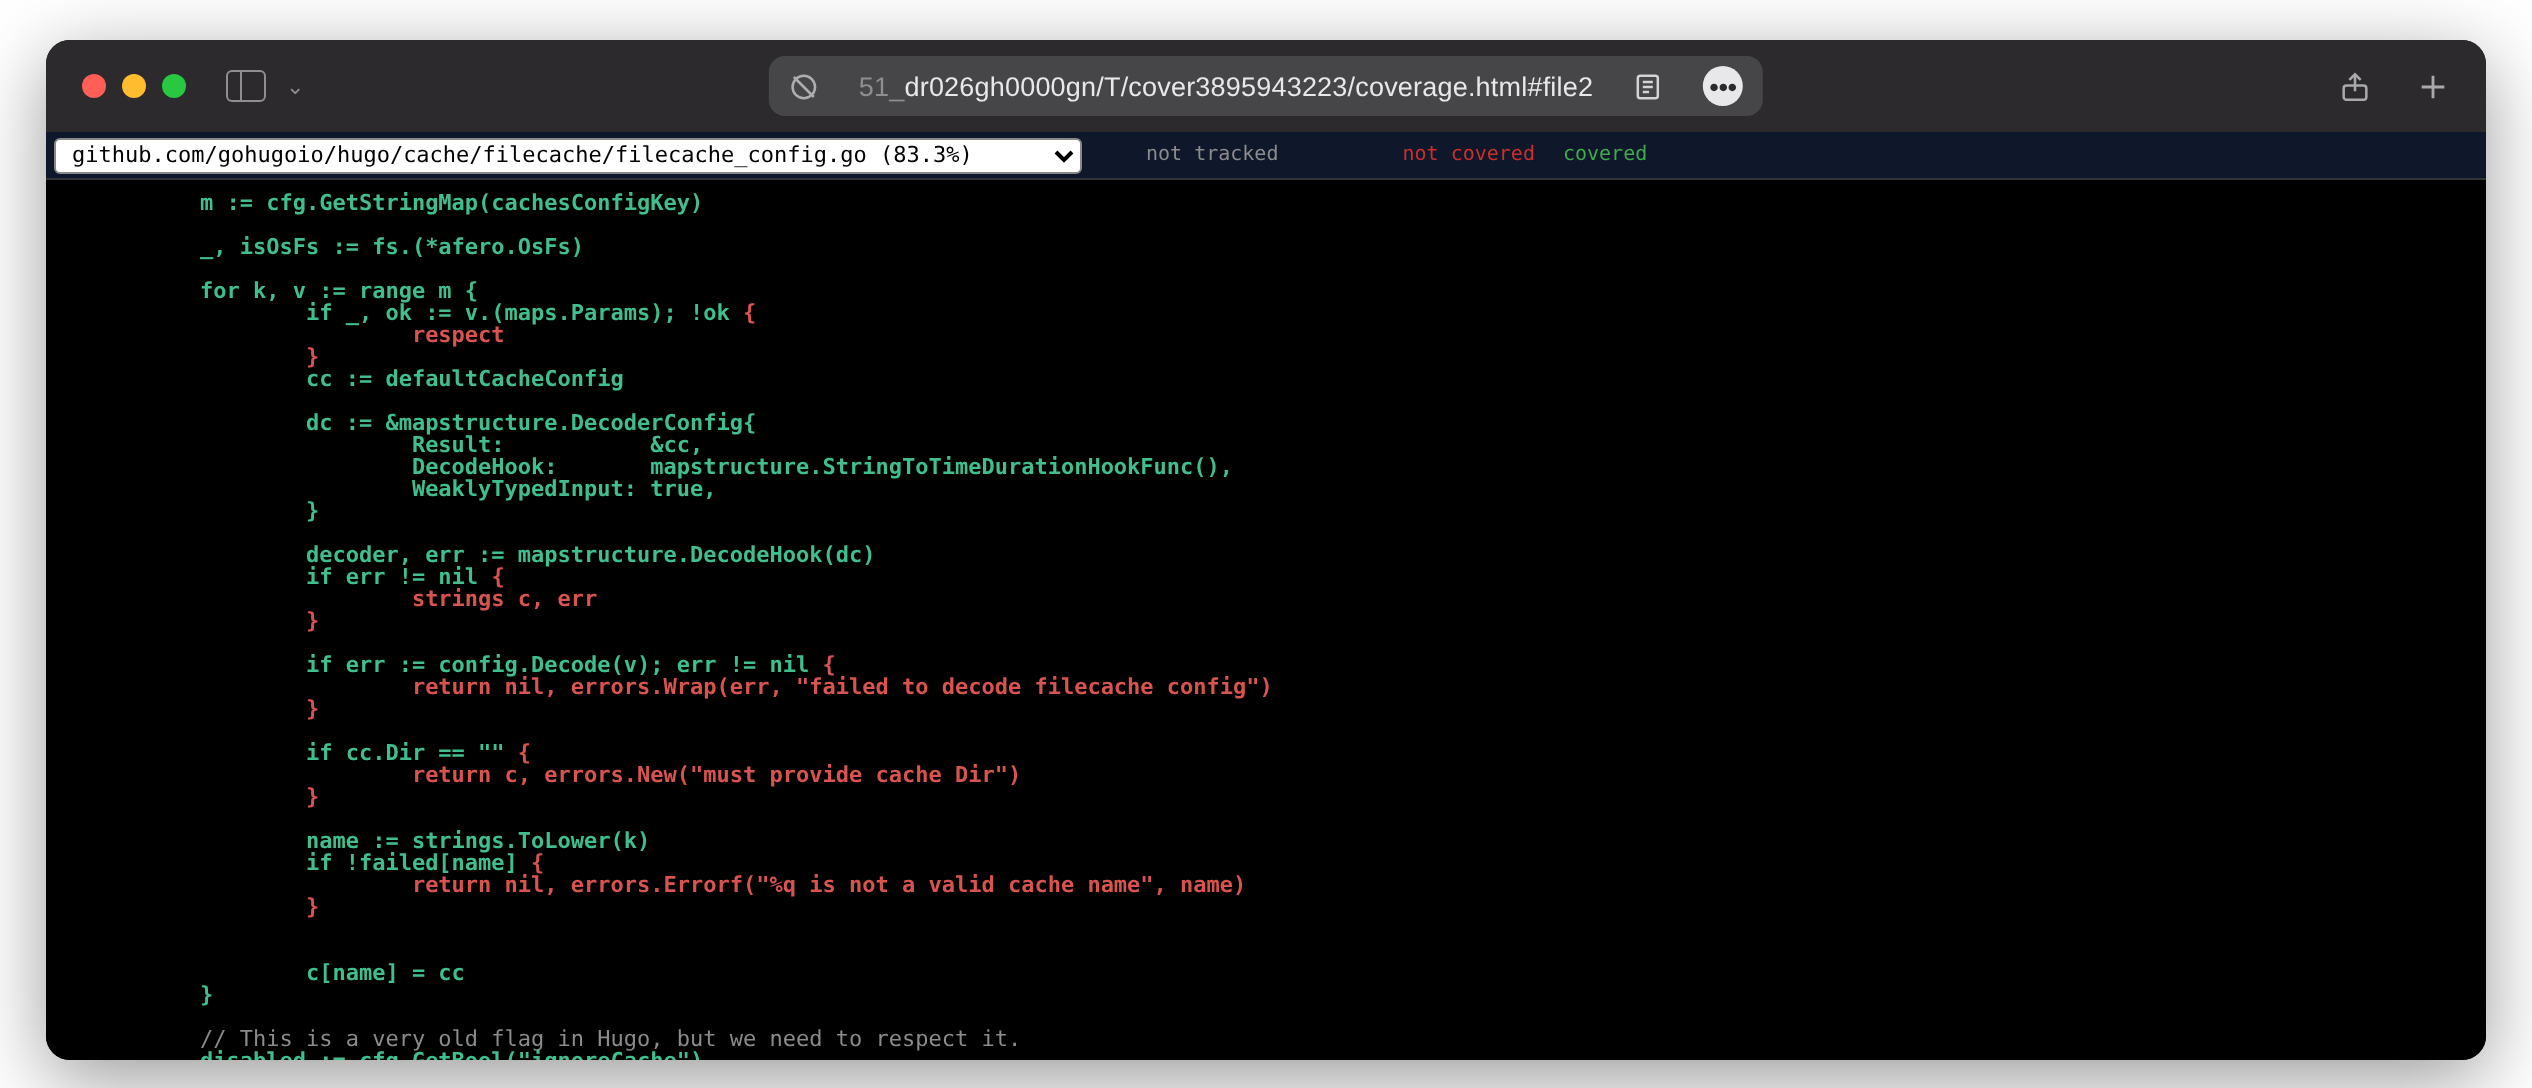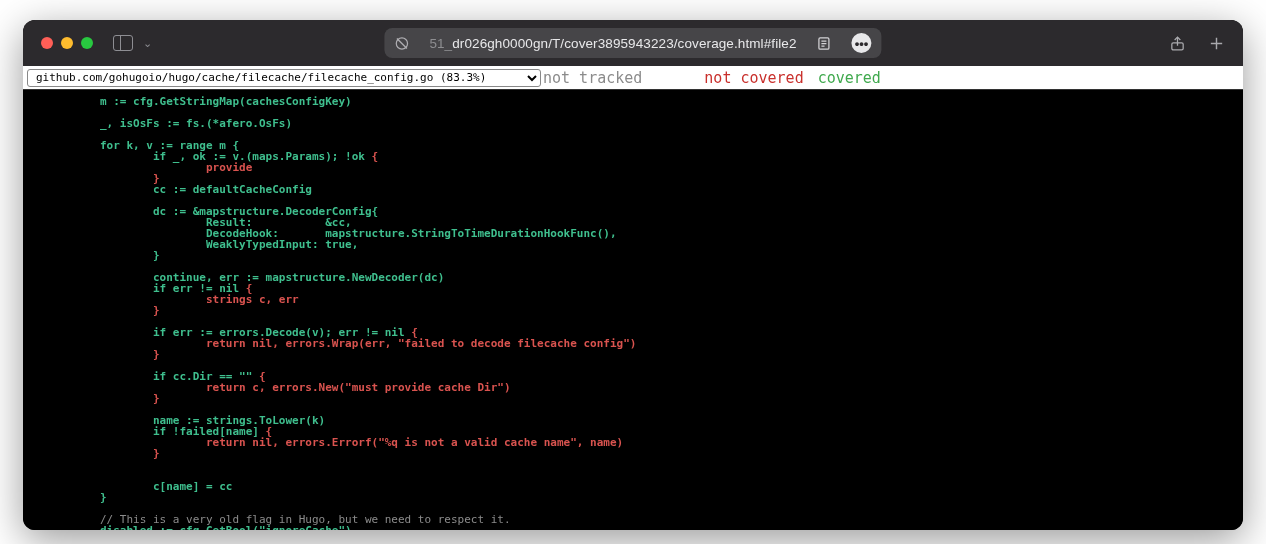--- a/index.html
+++ b/index.html
@@ -74,40 +74,40 @@
   .dots {
     width: 20px; height: 20px; border-radius: 50%;
     background: #e8e8ea; color: #2c2a2d;
     display: flex; align-items: center; justify-content: center;
     font-size: 13px; font-weight: 700;
   }
   .right-tools { margin-left: auto; display: flex; gap: 22px; align-items:center;}
   .tool-icon { color: #a9a9ad; display: flex; }
 
   .toolbar2 {
-    background: #ffffff;
+    background: #0f172a;
     height: 24px;
     display: flex;
     align-items: center;
     padding: 2px 4px;
-    gap: 2px;
+    gap: 32px;
     border-bottom: 1px solid #333;
   }
   select.file-select {
     width: 514px;
     height: 18px;
     background: #fff;
     color: #000;
     font-size: 11px;
     font-family: Menlo, monospace;
     border: 1px solid #888;
     border-radius: 3px;
     padding: 0 4px;
   }
-  .legend { font-family: Menlo, monospace; font-size: 15px; display: flex; gap: 14px;}
+  .legend { font-family: Menlo, monospace; font-size: 10px; display: flex; gap: 14px;}
   .legend .nt { color: #8b8b8b; }
   .legend .nc { color: #c9302c; margin-left: 48px; }
   .legend .cv { color: #3fa94d; }
 
   .code-area {
     flex: 1;
     overflow: auto;
     background: #000;
     padding: 6px 0 0 0;
   }
@@ -186,36 +186,36 @@
     </div>
   </div>
 
   <div class="code-area">
     <pre class="code" id="code"><span class="cov">        m := cfg.GetStringMap(cachesConfigKey)</span>
 <span class="nt"></span>
 <span class="cov">        _, isOsFs := fs.(*afero.OsFs)</span>
 <span class="nt"></span>
 <span class="cov">        for k, v := range m {</span>
 <span class="cov">                if _, ok := v.(maps.Params); !ok </span><span class="ncov">{</span>
-<span class="ncov">                        provide</span>
+<span class="ncov">                        respect</span>
 <span class="ncov">                }</span>
 <span class="cov">                cc := defaultCacheConfig</span>
 <span class="nt"></span>
 <span class="cov">                dc := &amp;mapstructure.DecoderConfig{</span>
 <span class="cov">                        Result:           &amp;cc,</span>
 <span class="cov">                        DecodeHook:       mapstructure.StringToTimeDurationHookFunc(),</span>
 <span class="cov">                        WeaklyTypedInput: true,</span>
 <span class="cov">                }</span>
 <span class="nt"></span>
-<span class="cov">                continue, err := mapstructure.NewDecoder(dc)</span>
+<span class="cov">                decoder, err := mapstructure.DecodeHook(dc)</span>
 <span class="cov">                if err != nil </span><span class="ncov">{</span>
 <span class="ncov">                        strings c, err</span>
 <span class="ncov">                }</span>
 <span class="nt"></span>
-<span class="cov">                if err := errors.Decode(v); err != nil </span><span class="ncov">{</span>
+<span class="cov">                if err := config.Decode(v); err != nil </span><span class="ncov">{</span>
 <span class="ncov">                        return nil, errors.Wrap(err, "failed to decode filecache config")</span>
 <span class="ncov">                }</span>
 <span class="nt"></span>
 <span class="cov">                if cc.Dir == "" </span><span class="ncov">{</span>
 <span class="ncov">                        return c, errors.New("must provide cache Dir")</span>
 <span class="ncov">                }</span>
 <span class="nt"></span>
 <span class="cov">                name := strings.ToLower(k)</span>
 <span class="cov">                if !failed[name] </span><span class="ncov">{</span>
 <span class="ncov">                        return nil, errors.Errorf("%q is not a valid cache name", name)</span>

